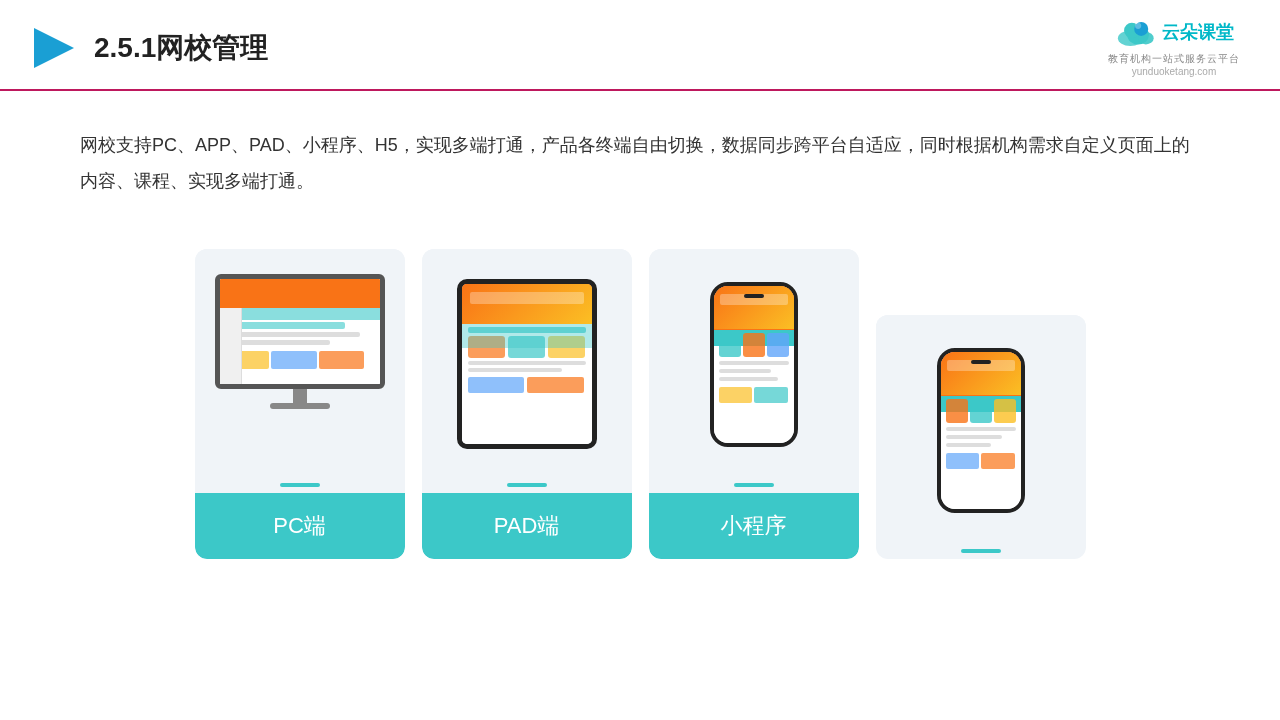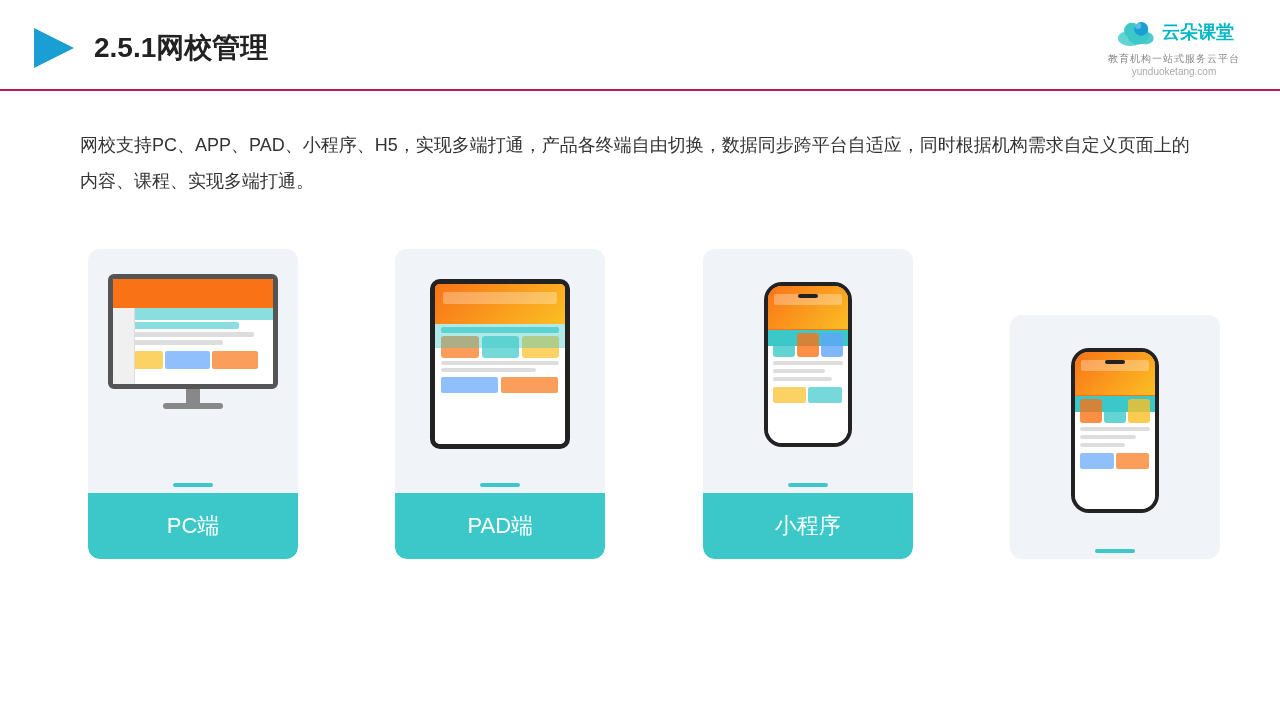--- a/index.html
+++ b/index.html
@@ -68,24 +68,24 @@
     .description {
       padding: 36px 80px 20px 80px;
       font-size: 18px;
       color: #333;
       line-height: 2;
     }
 
     
     .cards-container {
       display: flex;
-      justify-content: space-between;
+      justify-content: center;
       align-items: flex-end;
       gap: 17px;
-      padding: 20px 60px 0 88px;
+      padding: 20px 60px 0 60px;
       margin-top: 10px;
     }
 
     .card {
       background: #f0f4f8;
       border-radius: 12px;
       display: flex;
       flex-direction: column;
       align-items: center;
       width: 210px;

